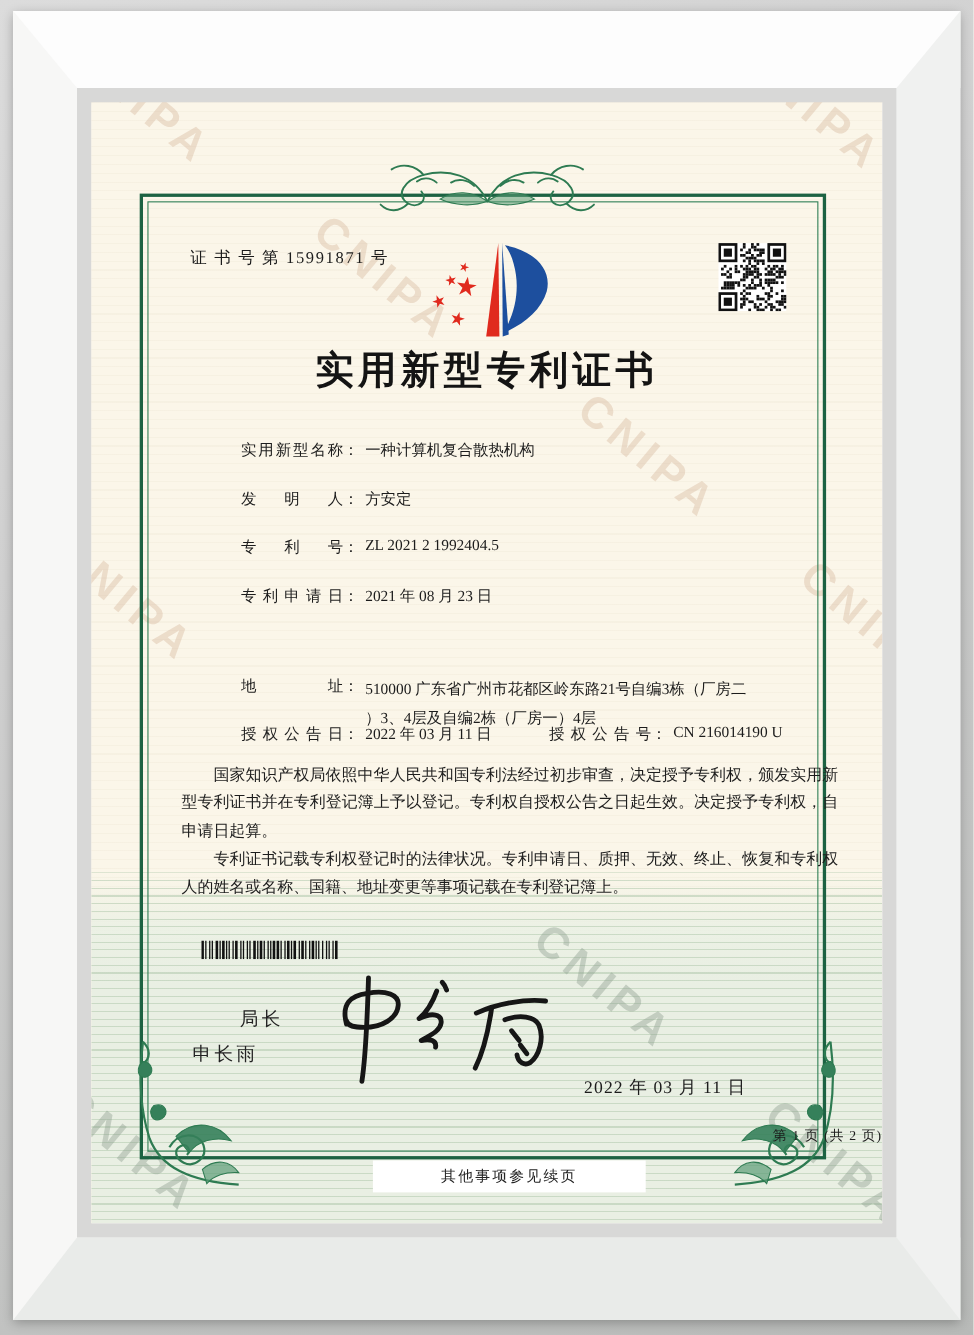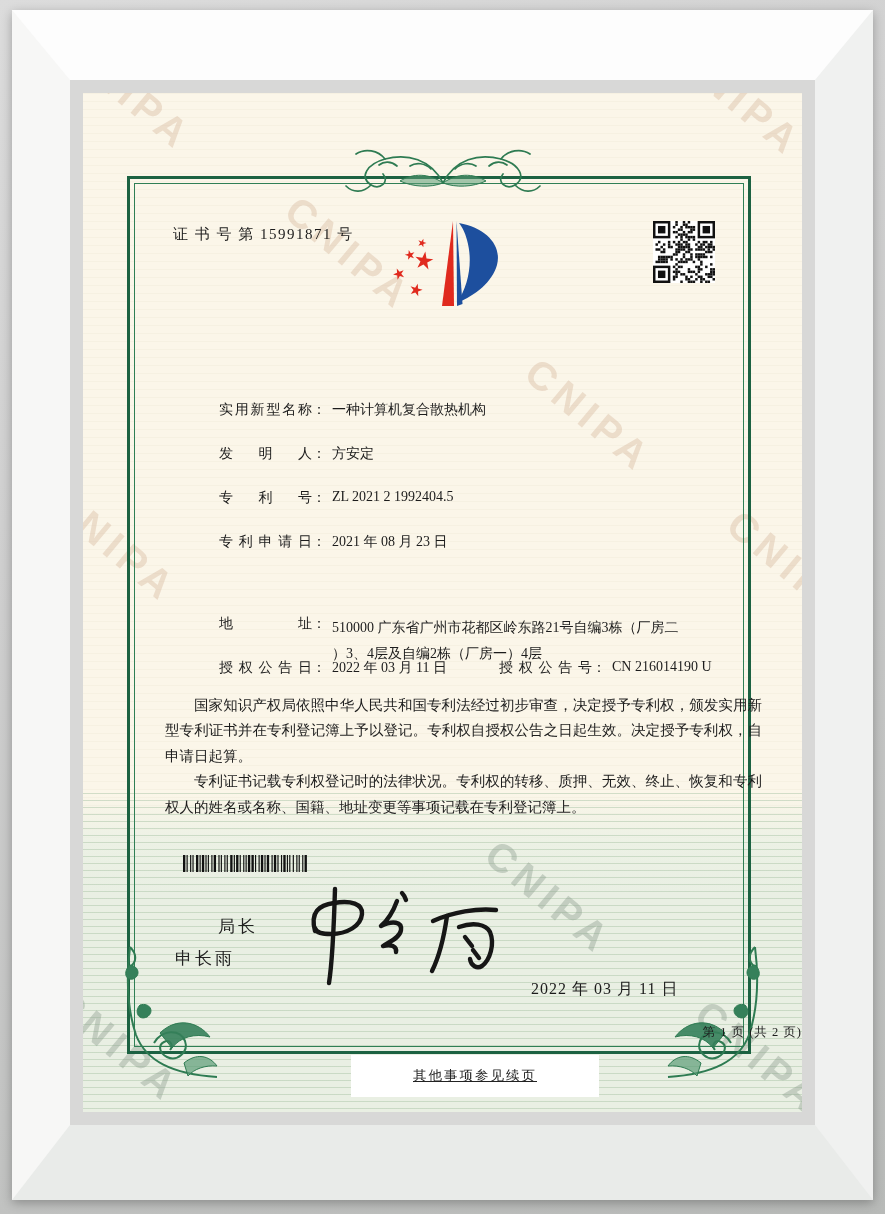--- a/index.html
+++ b/index.html
@@ -68,23 +68,23 @@
   .paras p{margin:0;text-indent:2em;}
   
   .barcode{position:absolute;left:100px;top:762px;}
   
   .sig-title{position:absolute;left:92px;top:822px;font-family:"Liberation Sans","DejaVu Sans",sans-serif;font-size:17px;letter-spacing:3px;color:#222;margin-left:43px;}
   .sig-name{position:absolute;left:92px;top:854px;font-family:"Liberation Sans","DejaVu Sans",sans-serif;font-size:17px;letter-spacing:3px;color:#222;}
   .signature{position:absolute;left:200px;top:788px;}
   .sign-date{position:absolute;left:448px;top:886px;font-size:16px;letter-spacing:1px;}
   .page-info{position:absolute;left:0;right:0;top:931px;text-align:right;font-size:12.5px;letter-spacing:1px;}
   .note-box{
-    position:absolute;left:268px;top:962px;width:248px;height:42px;
+    position:absolute;left:256px;top:962px;width:248px;height:29px;
     background:#fff;display:flex;align-items:center;justify-content:center;
-    font-size:13.5px;letter-spacing:2px;color:#222;text-decoration:underline;
+    font-size:13.5px;letter-spacing:2px;color:#222;
   }
 </style>
 </head>
 <body>
 
 <div class="frame">
   <div class="mat">
     <div class="paper">
 
       <div class="green-zone"></div>
@@ -343,20 +343,21 @@
           <rect x="2.48" y="2.48" width="12.4" height="12.4" fill="#fff"></rect>
           <rect x="4.96" y="4.96" width="7.4399999999999995" height="7.4399999999999995" fill="#111"></rect>
           <rect x="44.64" y="0" width="17.36" height="17.36" fill="#111"></rect>
           <rect x="47.12" y="2.48" width="12.4" height="12.4" fill="#fff"></rect>
           <rect x="49.6" y="4.96" width="7.4399999999999995" height="7.4399999999999995" fill="#111"></rect>
           <rect x="0" y="44.64" width="17.36" height="17.36" fill="#111"></rect>
           <rect x="2.48" y="47.12" width="12.4" height="12.4" fill="#fff"></rect>
           <rect x="4.96" y="49.6" width="7.4399999999999995" height="7.4399999999999995" fill="#111"></rect>
         </svg>
 
+      <div class="title">实用新型专利证书</div>
 
       <div class="row" style="top:308px">
         <span class="flabel">实用新型名称</span><span class="colon">：</span><span class="fvalue">一种计算机复合散热机构</span>
       </div>
       <div class="row" style="top:352px">
         <span class="flabel">发明人</span><span class="colon">：</span><span class="fvalue">方安定</span>
       </div>
       <div class="row" style="top:396px">
         <span class="flabel">专利号</span><span class="colon">：</span><span class="fvalue">ZL 2021 2 1992404.5</span>
       </div>
@@ -368,21 +369,21 @@
       </div>
       <div class="row grant" style="top:566px">
         <span class="flabel">授权公告日</span><span class="colon">：</span><span class="fvalue">2022 年 03 月 11 日</span>
         <span class="grant2">
           <span class="flabel">授权公告号</span><span class="colon">：</span><span class="fvalue">CN 216014190 U</span>
         </span>
       </div>
 
       <div class="paras">
         <p>国家知识产权局依照中华人民共和国专利法经过初步审查，决定授予专利权，颁发实用新型专利证书并在专利登记簿上予以登记。专利权自授权公告之日起生效。决定授予专利权，自申请日起算。</p>
-        <p>专利证书记载专利权登记时的法律状况。专利权的转移、质押、无效、终止、恢复和专利权人的姓名或名称、国籍、地址变更等事项记载在专利登记簿上。</p>
+        <p>专利证书记载专利权登记时的法律状况。专利申请日、质押、无效、终止、恢复和专利权人的姓名或名称、国籍、地址变更等事项记载在专利登记簿上。</p>
       </div>
 
       <svg class="barcode" id="barcode-svg" width="182" height="17" viewBox="0 0 182 17">
           <rect x="0.00" y="0" width="2.36" height="17" fill="#111"></rect>
           <rect x="3.54" y="0" width="1.18" height="17" fill="#111"></rect>
           <rect x="7.08" y="0" width="1.18" height="17" fill="#111"></rect>
           <rect x="9.44" y="0" width="1.18" height="17" fill="#111"></rect>
           <rect x="12.98" y="0" width="2.36" height="17" fill="#111"></rect>
           <rect x="16.52" y="0" width="1.18" height="17" fill="#111"></rect>
           <rect x="18.88" y="0" width="2.36" height="17" fill="#111"></rect>

